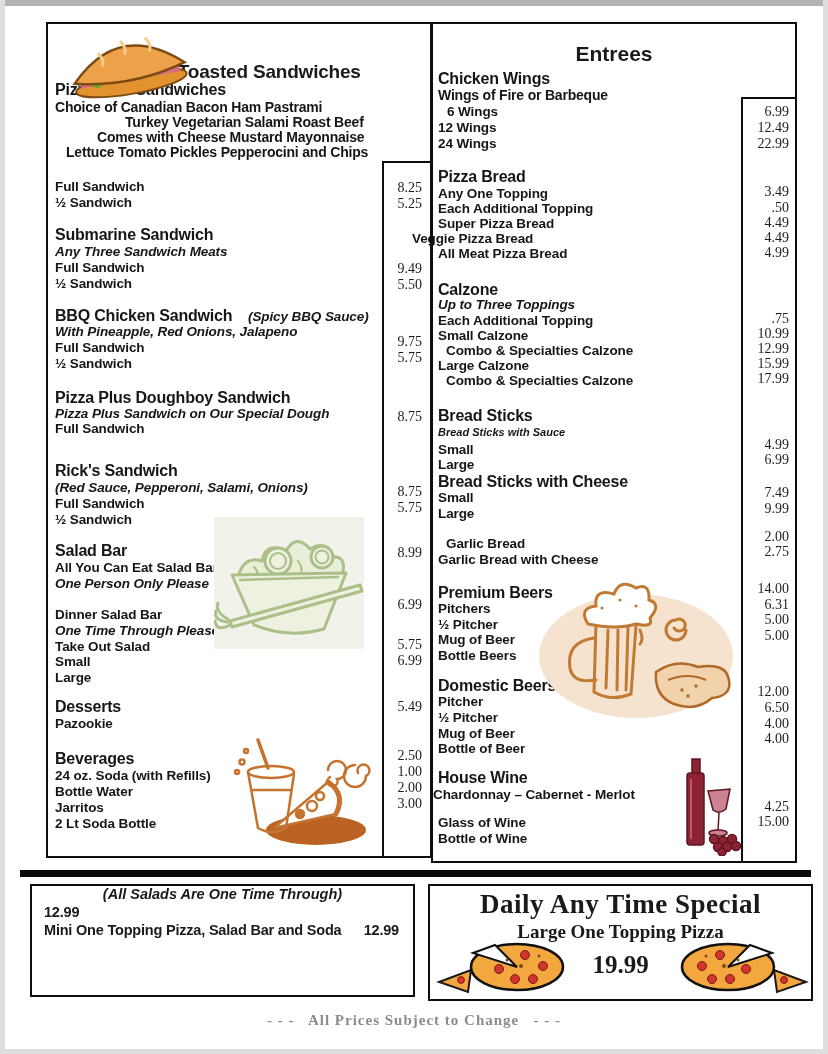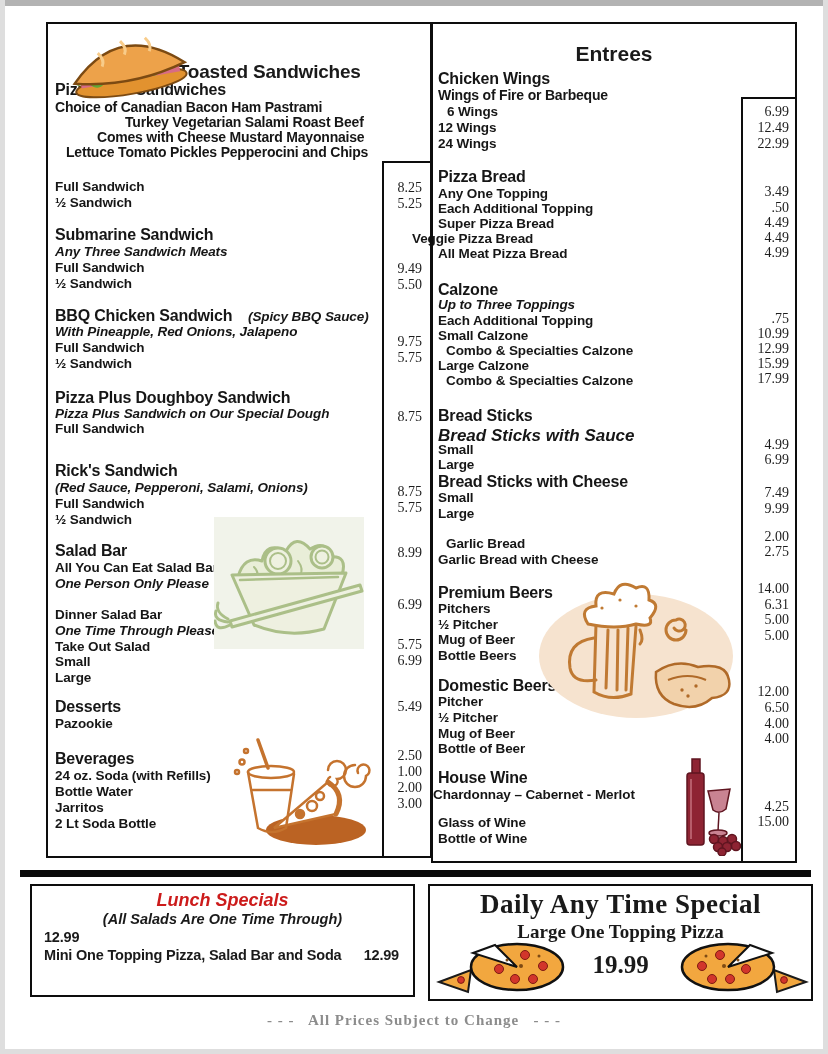--- a/index.html
+++ b/index.html
@@ -13,21 +13,21 @@
   #edge-left   { left:0; top:0; width:5px; height:1054px; background:#dedede; }
   #edge-right  { left:823px; top:0; width:5px; height:1054px; background:#dedede; }
   #edge-bottom { left:0; top:1049px; width:828px; height:5px; background:#dedede; }
 
   .layer { position:absolute; left:0; top:0; width:828px; height:1054px; }
   .ln { position:absolute; white-space:pre; line-height:1.12; color:#161616; }
   .k-h2   { font-size:16px; font-weight:700; letter-spacing:-0.2px; }
   .k-item { font-size:13.5px; font-weight:700; letter-spacing:-0.1px; }
   .k-itemi{ font-size:13.5px; font-weight:700; font-style:italic; letter-spacing:-0.1px; }
   .k-desc { font-size:14px; font-weight:700; letter-spacing:-0.2px; }
-  .k-bi   { font-size:17px; font-weight:700; font-style:italic; }
+  .k-bi   { font-size:11px; font-weight:700; font-style:italic; }
   .prices .ln { font-family:"Liberation Serif", serif; font-size:14px; font-weight:400; color:#1d1d1d; letter-spacing:0; }
   .prices-left  .ln { right:406px; }
   .prices-right .ln { right:39px; }
 
   .box { position:absolute; border:2px solid #0d0d0d; box-sizing:border-box; background:transparent; }
   #left-box        { left:46px;  top:22px;  width:386px; height:836px; }
   #left-price-box  { left:382px; top:161px; width:50px;  height:697px; }
   #right-box       { left:431px; top:22px;  width:366px; height:841px; }
   #right-price-box { left:741px; top:97px;  width:56px;  height:766px; }
 
@@ -301,21 +301,20 @@
       <div class="ln k-item" style="top: 700px; text-align: center;">6.50</div>
       <div class="ln k-item" style="top: 716px;">4.00</div>
       <div class="ln k-item" style="top: 731px;">4.00</div>
       <div class="ln k-item" style="top: 799px;">4.25</div>
       <div class="ln k-item" style="top: 814px;">15.00</div>
     </div>
 
   <div id="divider-bar"></div>
 
   <div class="box" id="lunch-box">
-    <div id="lunch-title">Lunch Specials</div>
     <div id="lunch-subtitle">(All Salads Are One Time Through)</div>
     <div>
         <div class="lunch-row">
           <span>12.99</span>
         </div>
         <div class="lunch-row">
           <span>Mini One Topping Pizza, Salad Bar and Soda</span>
           <span>12.99</span>
         </div>
       </div>

